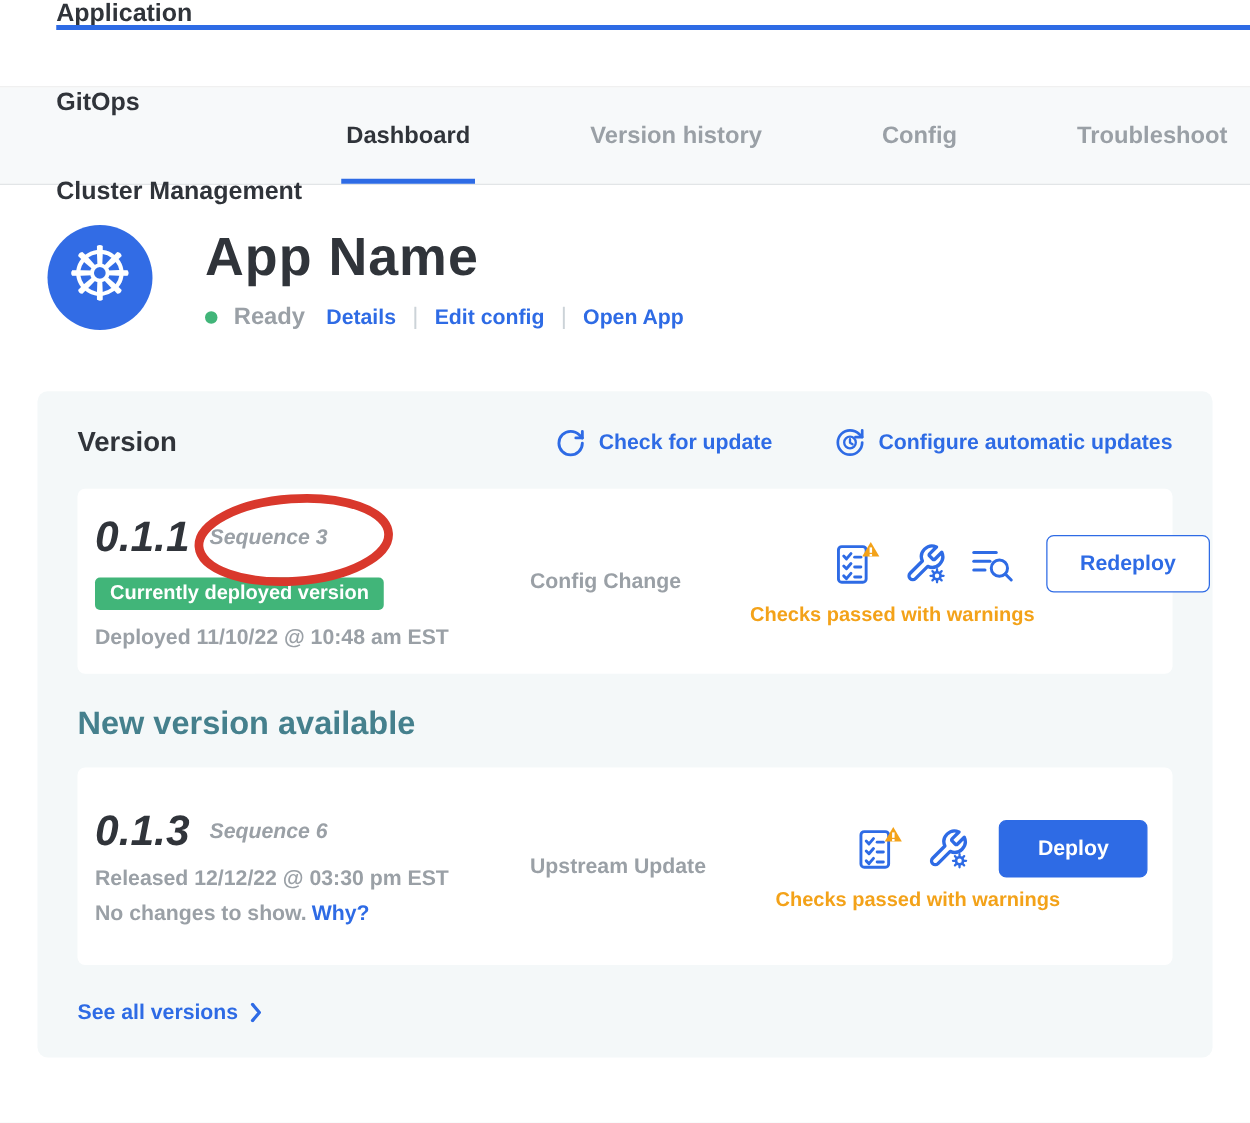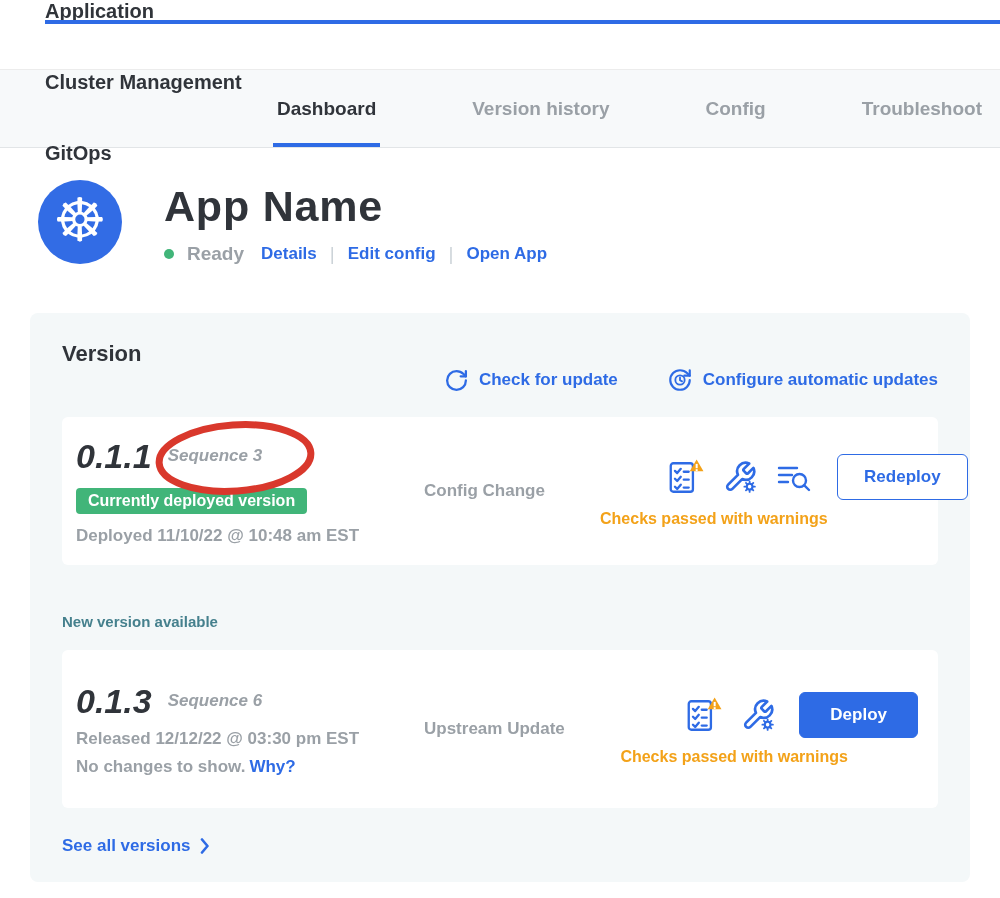--- a/index.html
+++ b/index.html
@@ -48,21 +48,21 @@
   .app-name{font-size:43px;font-weight:800;color:var(--dark-text);letter-spacing:0.8px;}
   .app-status-row{display:flex;align-items:center;margin-top:12px;gap:13px;}
   .status-dot{width:10px;height:10px;border-radius:50%;background:var(--badge-green);}
   .status-text{font-size:19px;font-weight:700;color:var(--gray-text);margin-right:4px;}
   .header-link{font-size:17px;font-weight:700;color:var(--link-blue);cursor:pointer;}
   .link-divider{color:#ccd3d8;font-size:19px;}
 
   
   .version-card{margin:48px 30px 0 30px;background:var(--card-bg);border-radius:8px;
     padding:28px 32px 26px 32px;}
-  .version-card-header{display:flex;align-items:flex-start;flex-direction:column;}
+  .version-card-header{display:flex;align-items:flex-end;}
   .version-title{font-size:22px;font-weight:800;color:var(--dark-text);}
   .vc-links{margin-left:auto;display:flex;gap:49px;align-items:center;}
   .vc-link{display:flex;align-items:center;gap:10px;color:var(--link-blue);
     font-size:17px;font-weight:700;cursor:pointer;white-space:nowrap;}
 
   
   .release-card{background:#fff;border-radius:6px;margin-top:24px;
     padding:16px 20px 16px 14px;display:flex;align-items:center;min-height:148px;}
   .release-card.second{min-height:158px;margin-top:20px;}
   .release-left{flex:0 0 348px;}
@@ -82,22 +82,22 @@
     margin-top:10px;white-space:nowrap;align-self:flex-end;}
   .release-checks.mr-lg{margin-right:140px;}
   .release-checks.mr-sm{margin-right:70px;}
 
   .btn{border-radius:6px;font-size:17px;font-weight:700;padding:12px 26px;cursor:pointer;
     font-family:inherit;margin-left:6px;text-align:right;}
   .btn-outline{background:#fff;border:1px solid var(--link-blue);color:var(--link-blue);}
   .btn-solid{background:var(--link-blue);border:1px solid var(--link-blue);color:#fff;
     padding:12px 30px;}
 
-  .new-version-heading{font-size:15px;font-weight:700;color:var(--teal-heading);
-    margin-top:48px;}
+  .new-version-heading{font-size:26px;font-weight:700;color:var(--teal-heading);
+    margin-top:24px;}
 
   .see-all{display:inline-flex;align-items:center;gap:9px;color:var(--link-blue);
     font-size:17px;font-weight:700;cursor:pointer;margin-top:28px;}
 
   
   .icon{color:var(--link-blue);display:inline-flex;align-items:center;justify-content:center;}
   .icon svg{display:block;}
 
   
   .annotation{position:absolute;left:78px;top:-16px;pointer-events:none;z-index:2;}
@@ -145,22 +145,22 @@
       <line x1="28.3" y1="26.3" x2="33" y2="31"></line>
     </g>
     <g id="i-chevron" fill="none" stroke="currentColor" stroke-width="2.6" stroke-linecap="round" stroke-linejoin="round">
       <path d="M1.5 1.5L7 8l-5.5 6.5"></path>
     </g>
   </defs>
 </svg>
 
 <header class="topnav">
   <div class="topnav-item active">Application</div>
+  <div class="topnav-item">GitOps</div>
   <div class="topnav-item">Cluster Management</div>
-  <div class="topnav-item">GitOps</div>
 </header>
 
 <nav class="subnav">
   <div class="subnav-item active">Dashboard</div>
   <div class="subnav-item">Version history</div>
   <div class="subnav-item">Config</div>
   <div class="subnav-item">Troubleshoot</div>
 </nav>
 
 <section class="app-header">

